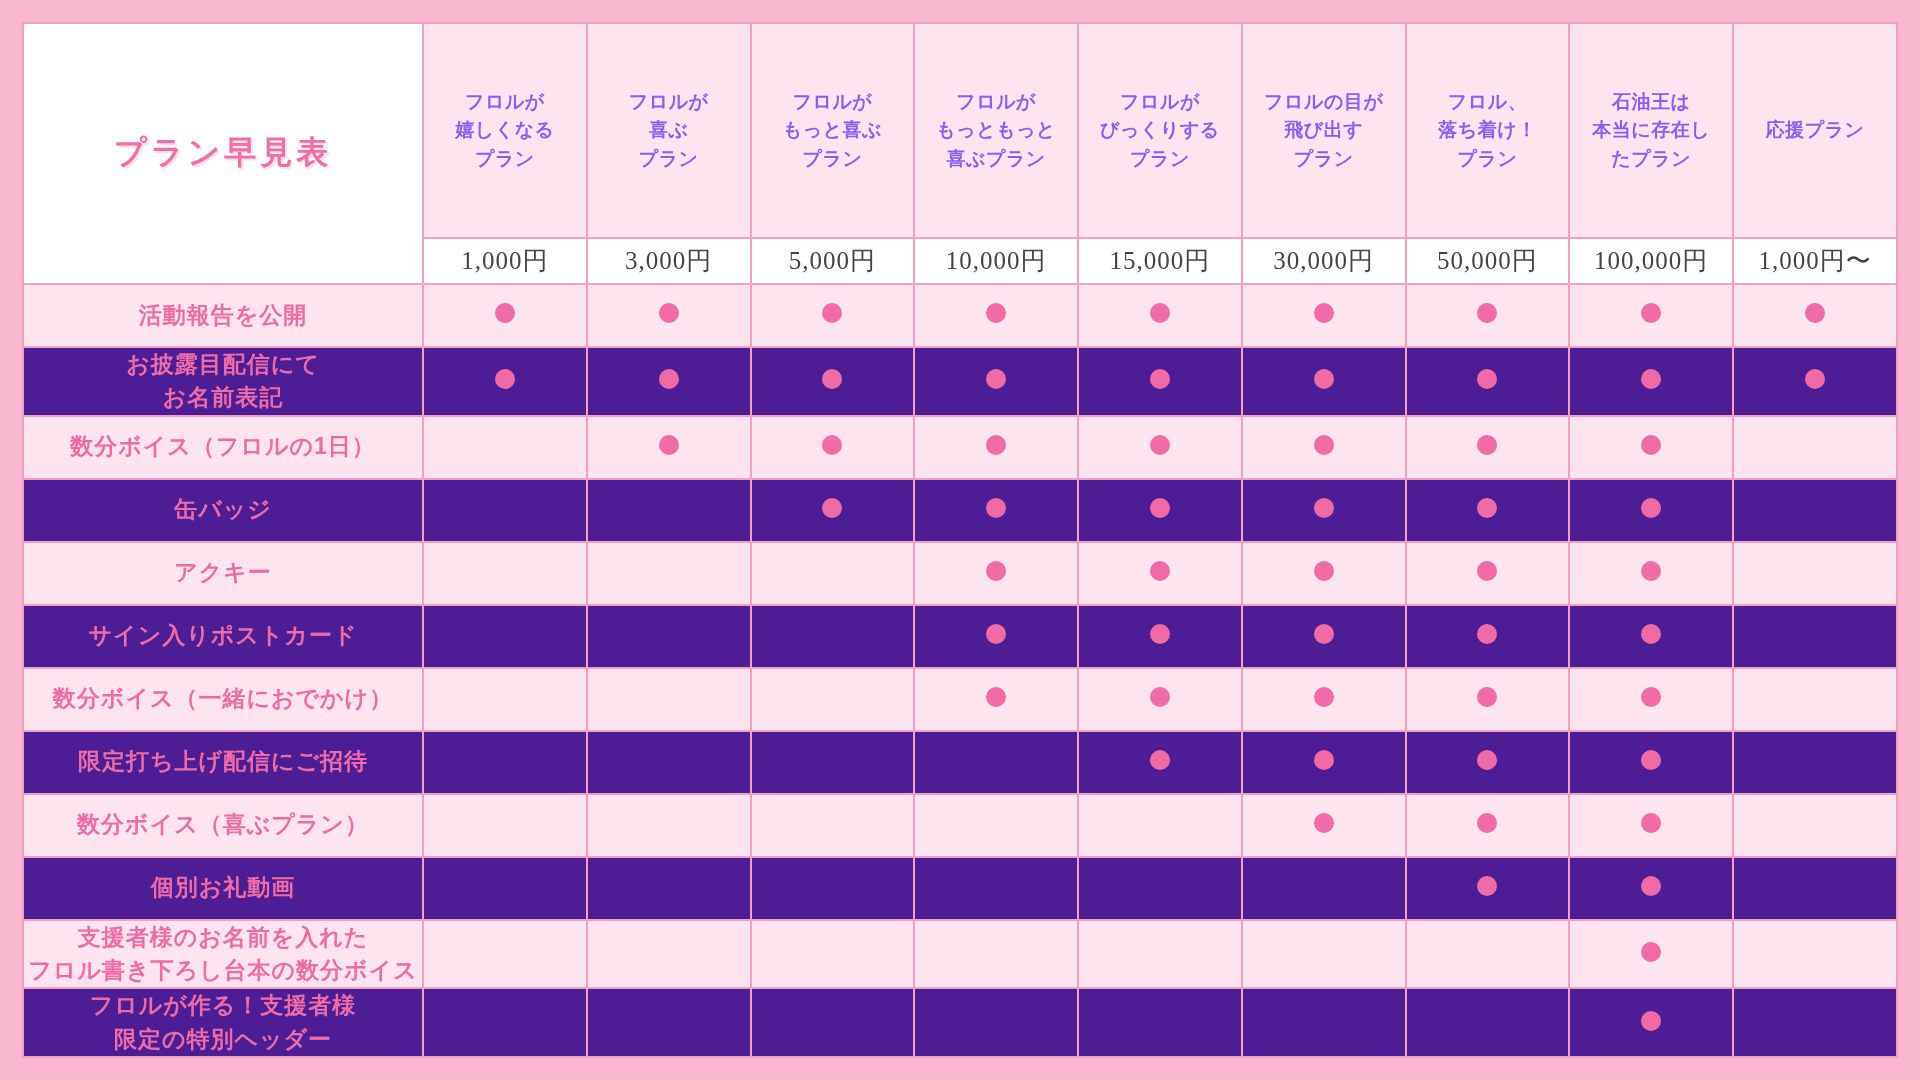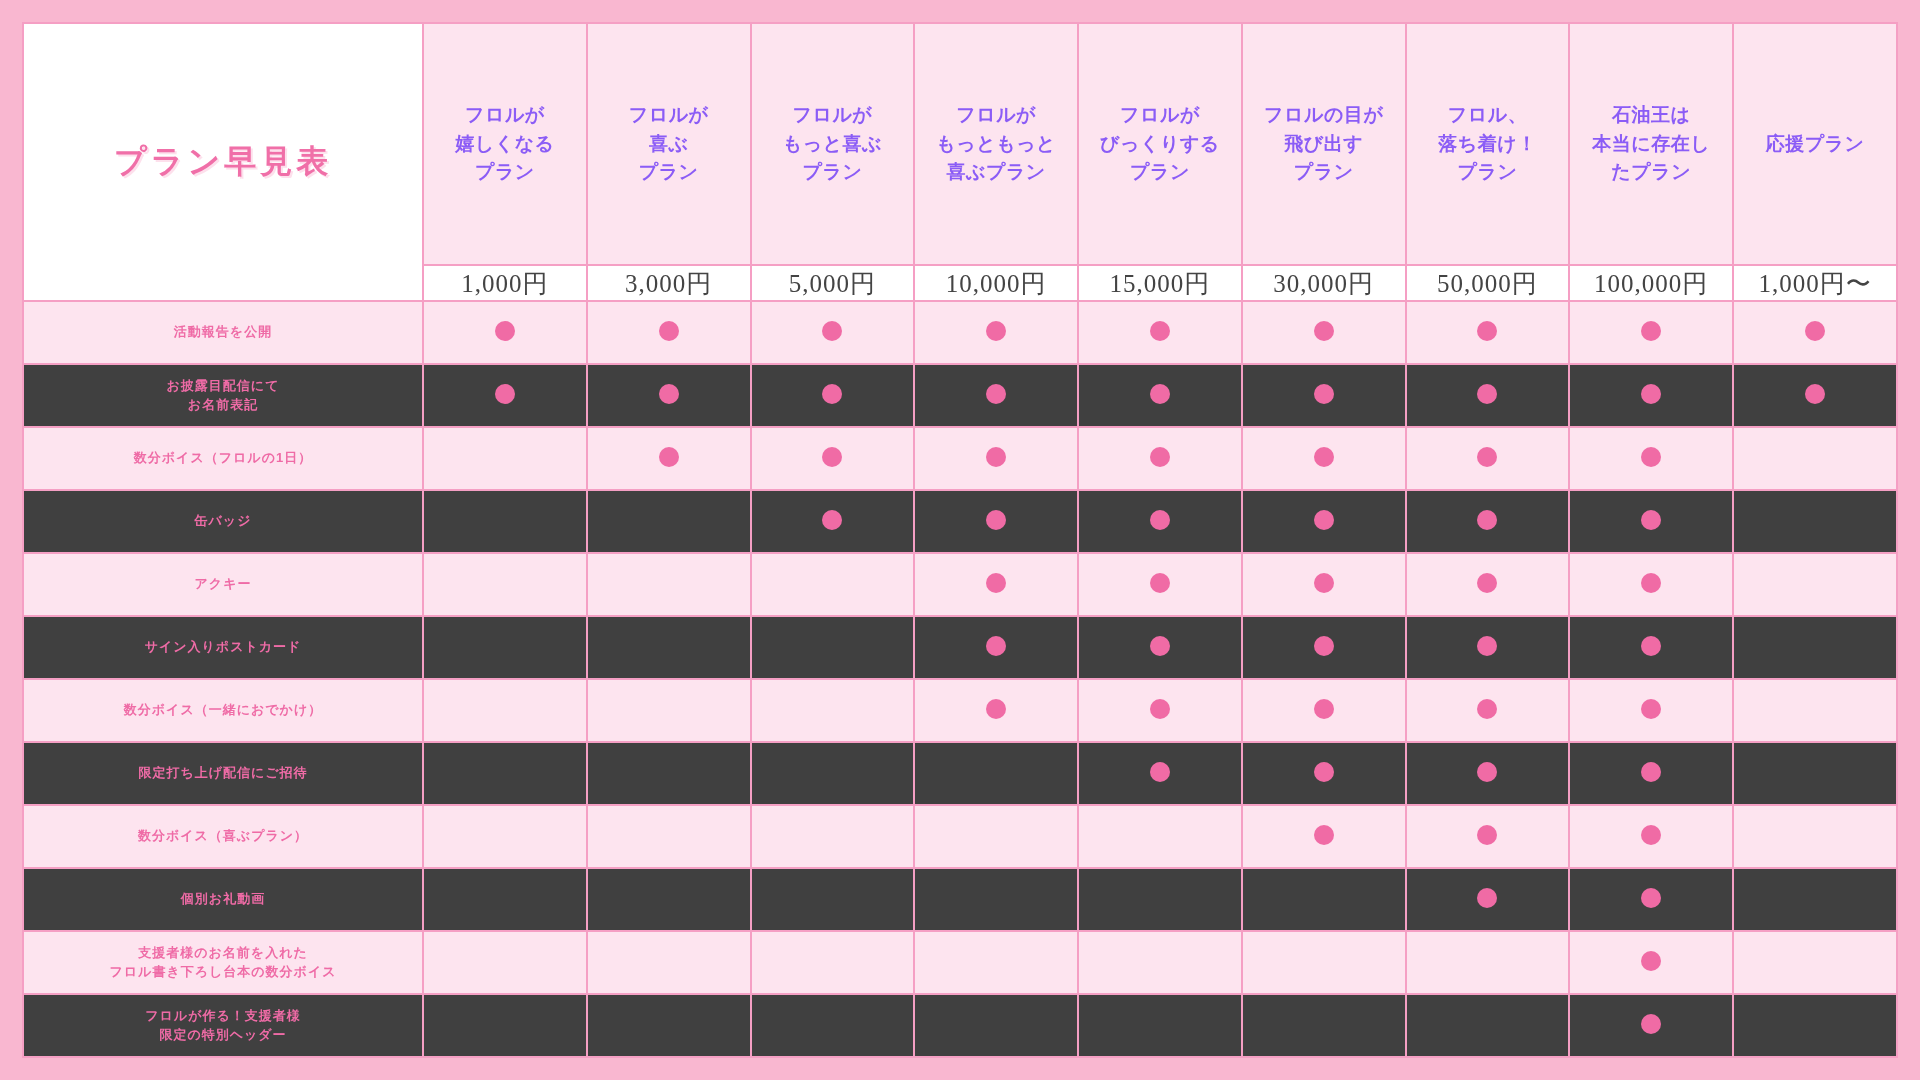--- a/index.html
+++ b/index.html
@@ -62,39 +62,39 @@
     line-height: 1.5;
     letter-spacing: 0.5px;
     padding: 6px 4px;
   }
   .price-cell {
     background: #ffffff;
     color: #444444;
     font-size: 25px;
     font-family: "Liberation Serif", serif;
     letter-spacing: 1px;
-    height: 36px;
+    height: 46px;
   }
 
   
   .row-label {
     color: #ef6ba6;
-    font-size: 13px;
+    font-size: 23px;
     font-weight: bold;
     letter-spacing: 1px;
     line-height: 1.45;
     padding: 4px 8px;
   }
   tr.shade .row-label,
   tr.shade .mark-cell {
     background: #fde4ef;
   }
   tr.plain .row-label,
   tr.plain .mark-cell {
-    background: #404040;
+    background: #4c1d95;
   }
   .mark-cell {
     height: 63px;
   }
   .dot {
     display: inline-block;
     width: 20px;
     height: 20px;
     border-radius: 50%;
     background: #f06ba5;

